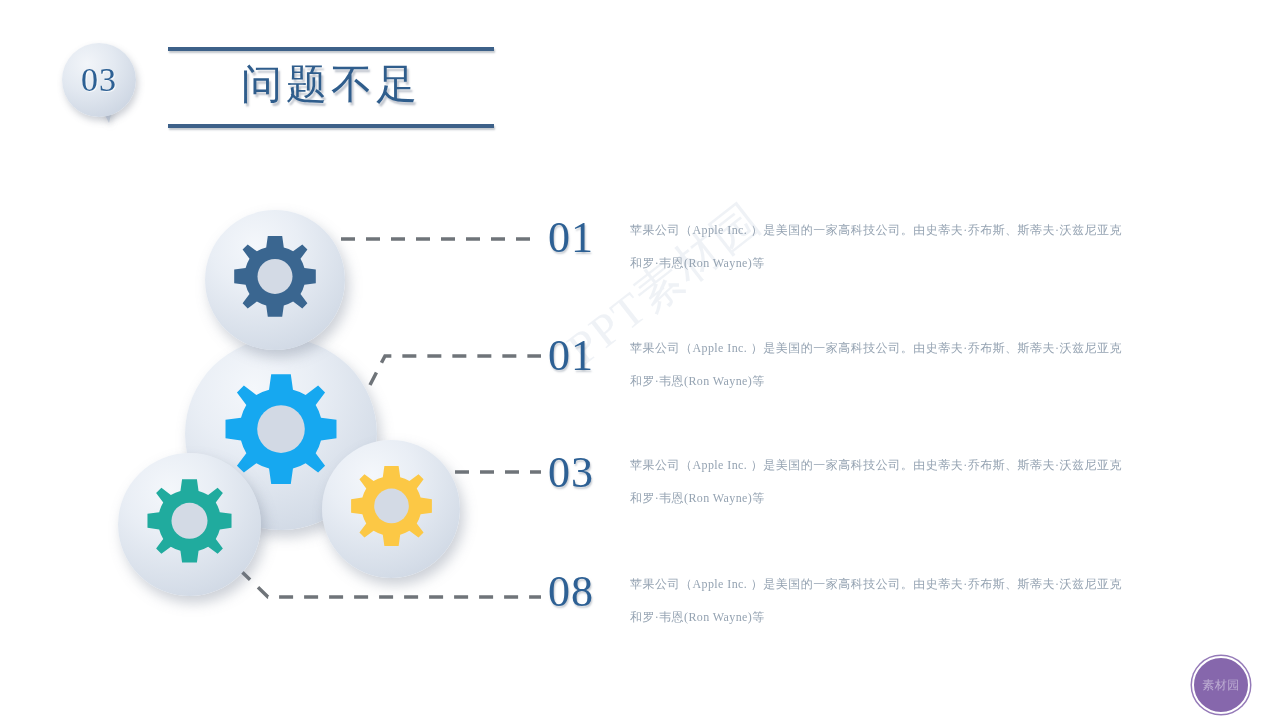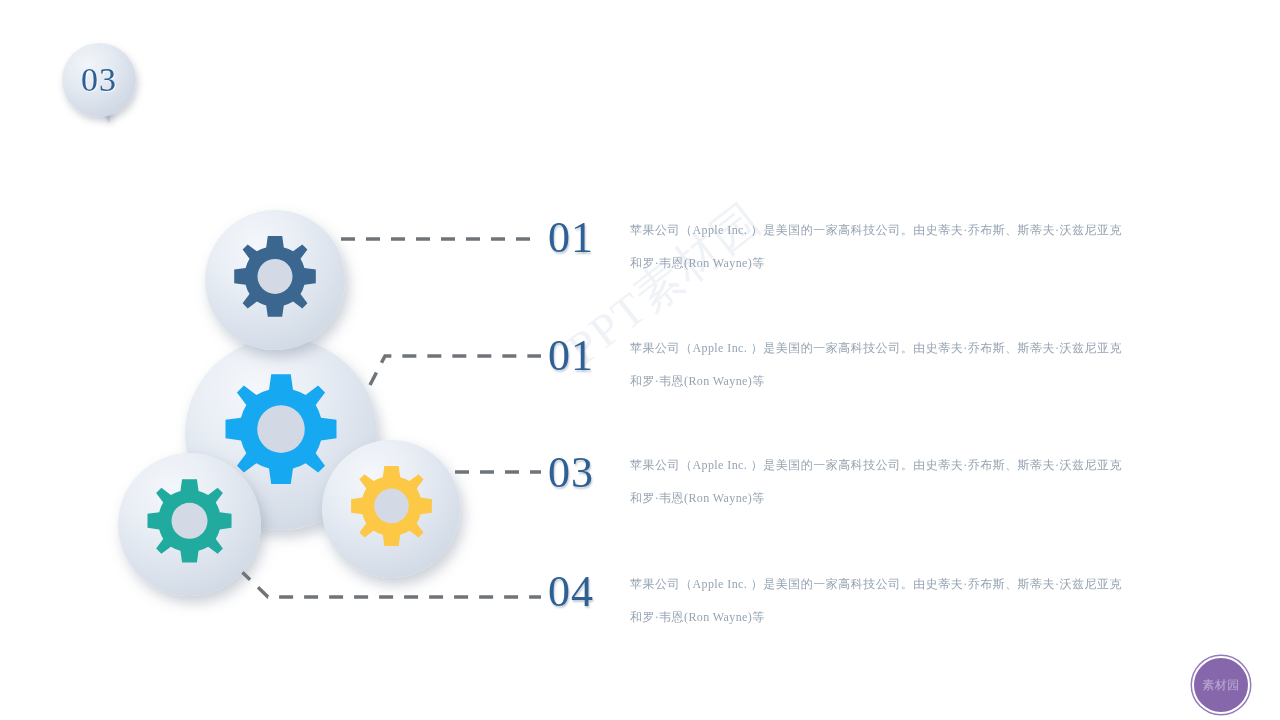--- a/index.html
+++ b/index.html
@@ -208,20 +208,25 @@
 <body>
 
 <div class="slide">
 
   <div class="badge">
     <div class="badge-tail"></div>
     <div class="badge-bubble"></div>
     <div class="badge-num">03</div>
   </div>
 
+  <div class="title-block">
+    <div class="title-rule top"></div>
+    <div class="title-text">问题不足</div>
+    <div class="title-rule bottom"></div>
+  </div>
 
   <div class="gears">
 
     <div class="disc center">
       <svg width="136" height="136" viewBox="0 0 100 100">
         <path fill="#16a8f0" d="M50 6 L57.2 6 L58.8 17.4 A34 34 0 0 1 68.1 21.3 L77.3 14.4 L82.4 19.5 L75.5 28.7 A34 34 0 0 1 79.4 38 L90.8 39.6 L90.8 46.8 L90.8 53.2 L79.4 54.8 A34 34 0 0 1 75.5 64.1 L82.4 73.3 L77.3 78.4 L68.1 71.5 A34 34 0 0 1 58.8 75.4 L57.2 86.8 L50 86.8 L42.8 86.8 L41.2 75.4 A34 34 0 0 1 31.9 71.5 L22.7 78.4 L17.6 73.3 L24.5 64.1 A34 34 0 0 1 20.6 54.8 L9.2 53.2 L9.2 46.8 L9.2 39.6 L20.6 38 A34 34 0 0 1 24.5 28.7 L17.6 19.5 L22.7 14.4 L31.9 21.3 A34 34 0 0 1 41.2 17.4 L42.8 6 Z"></path>
         <circle cx="50" cy="46.4" r="17.5" fill="#d2d9e4"></circle>
       </svg>
     </div>
 
@@ -265,21 +270,21 @@
     <div class="row-num">01</div>
     <div class="row-text">苹果公司（Apple Inc. ）是美国的一家高科技公司。由史蒂夫·乔布斯、斯蒂夫·沃兹尼亚克和罗·韦恩(Ron Wayne)等</div>
   </div>
 
   <div class="row r3">
     <div class="row-num">03</div>
     <div class="row-text">苹果公司（Apple Inc. ）是美国的一家高科技公司。由史蒂夫·乔布斯、斯蒂夫·沃兹尼亚克和罗·韦恩(Ron Wayne)等</div>
   </div>
 
   <div class="row r4">
-    <div class="row-num">04</div>
+    <div class="row-num">08</div>
     <div class="row-text">苹果公司（Apple Inc. ）是美国的一家高科技公司。由史蒂夫·乔布斯、斯蒂夫·沃兹尼亚克和罗·韦恩(Ron Wayne)等</div>
   </div>
 
   <div class="wm-logo">
     <span class="wm-logo-inner">素材园</span>
   </div>
 
 </div>
 
 </body></html>

